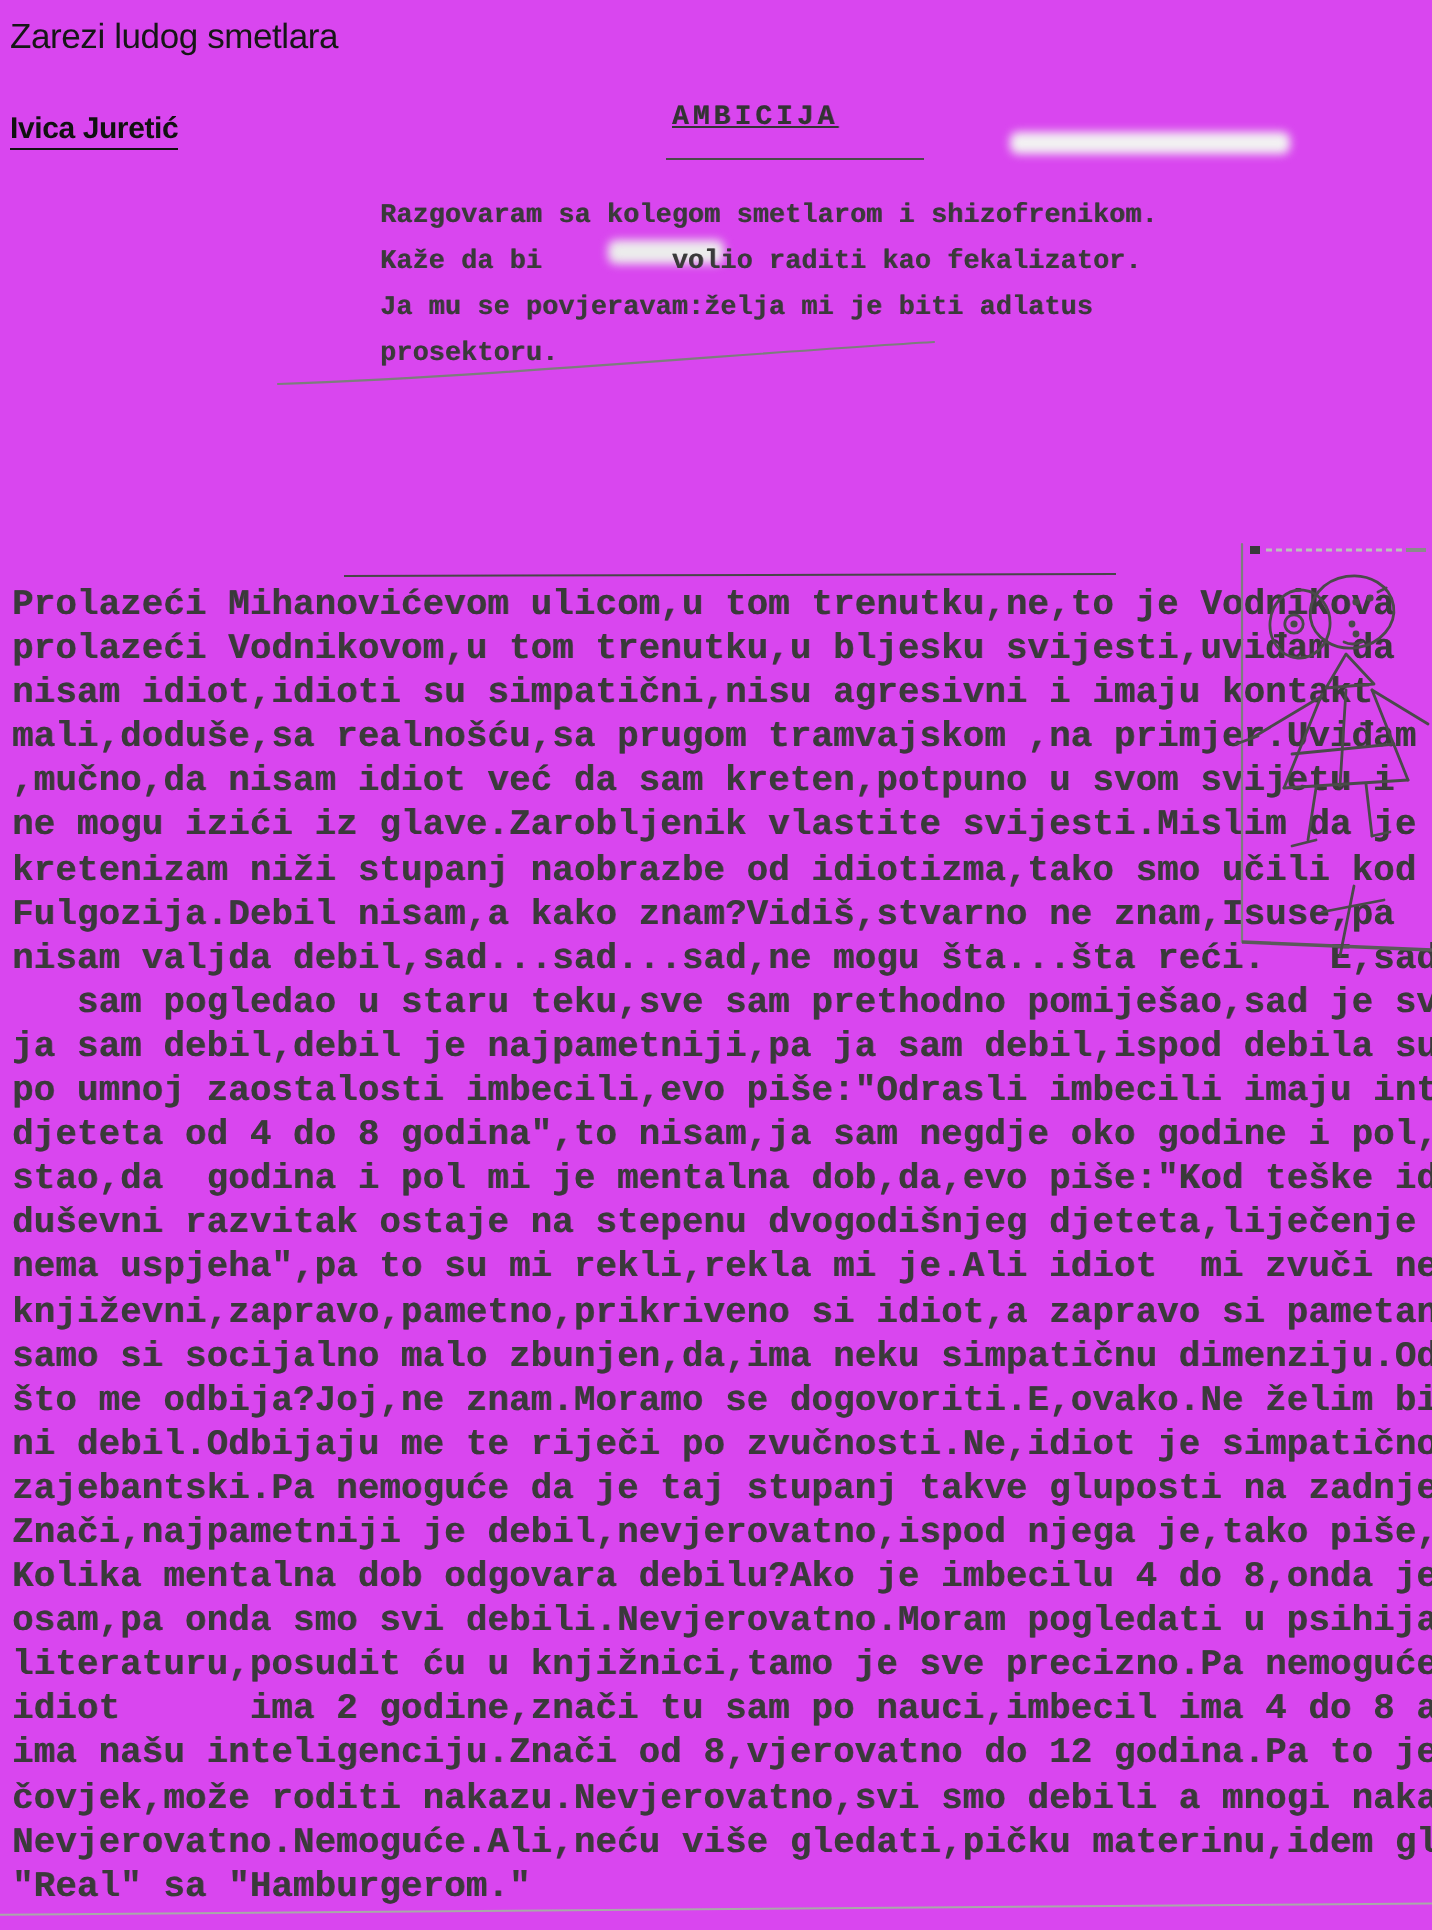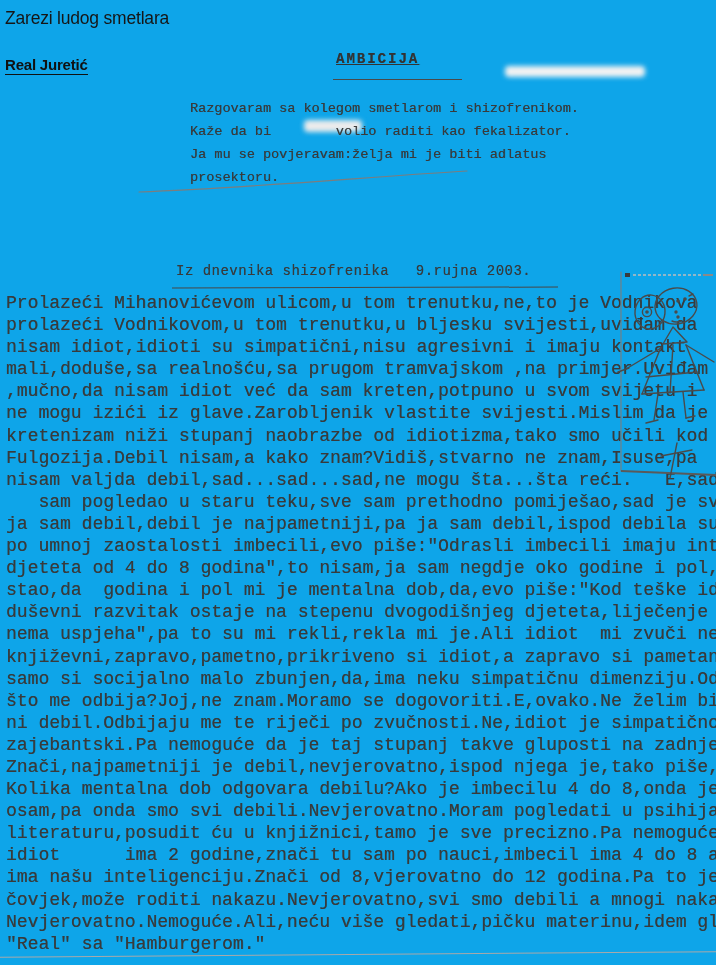--- a/index.html
+++ b/index.html
@@ -1,32 +1,32 @@
 <!DOCTYPE html>
 <html><head>
 <meta charset="utf-8">
 <style>
   html,body{margin:0;padding:0;background:#ffffff;}
   .page{
-    position:relative;width:716px;height:965px;background:#0ea5e9;
+    position:relative;width:716px;height:965px;background:#d946ef;
     overflow:hidden;font-family:"Liberation Sans",sans-serif;color:#1a1a1a;
   }
   
   .page-title{
     position:absolute;left:5px;top:8px;font-size:17.5px;font-weight:400;
     letter-spacing:-0.2px;color:#161616;margin:0;
   }
   .author{
     position:absolute;left:5px;top:56px;font-size:15px;font-weight:700;
     color:#111;text-decoration:none;border-bottom:1.8px solid #111;
     padding-bottom:1px;letter-spacing:-0.2px;
   }
   
   .tw{font-family:"Liberation Mono",monospace;color:#3a3a3a;
-      text-shadow:0.3px 0 0 rgba(40,40,40,0.55);}
+      text-shadow:0.3px 0 0 rgba(40,40,40,0.55);font-weight:bold;}
   .doc-title{
     position:absolute;left:336px;top:51px;font-size:14px;letter-spacing:2px;
     font-weight:700;color:#333;text-decoration:underline;
   }
   .doc-title-underline{
     position:absolute;left:333px;top:79px;width:129px;height:0;
     border-top:1.6px solid #4a4a4a;
   }
   .intro{
     position:absolute;left:190px;top:97px;margin:0;white-space:pre;
@@ -52,38 +52,37 @@
   svg{position:absolute;overflow:visible;}
   .stroke{fill:none;stroke:#4a4a4a;stroke-width:1.4;stroke-linecap:round;stroke-linejoin:round;}
   .thin{fill:none;stroke:#7d7d7d;stroke-width:1.1;stroke-linecap:round;}
 </style>
 </head>
 <body>
 
 <div class="page">
 
   <h1 class="page-title">Zarezi ludog smetlara</h1>
-  <a class="author" href="#">Real Juretić</a>
+  <a class="author" href="#">Ivica Juretić</a>
 
   <div class="tw doc-title">AMBICIJA</div>
   <div class="doc-title-underline"></div>
 
   <div class="smudge" style="left:505px;top:66px;width:140px;height:11px;background:#f2f2f2;"></div>
   <div class="smudge" style="left:304px;top:120px;width:58px;height:12px;"></div>
 
   <pre class="tw intro">Razgovaram sa kolegom smetlarom i shizofrenikom.
 Kaže da bi        volio raditi kao fekalizator.
 Ja mu se povjeravam:želja mi je biti adlatus
 prosektoru.</pre>
 
   <svg style="left:0;top:0;" width="716" height="220">
     <path class="thin" d="M139 192 C 250 188, 380 176, 467 171"></path>
   </svg>
 
-  <div class="tw diary-heading">Iz dnevnika shizofrenika   9.rujna 2003.</div>
   <div class="diary-underline"></div>
 
   <pre class="tw diary-body">Prolazeći Mihanovićevom ulicom,u tom trenutku,ne,to je Vodnikova
 prolazeći Vodnikovom,u tom trenutku,u bljesku svijesti,uviđam da
 nisam idiot,idioti su simpatični,nisu agresivni i imaju kontakt
 mali,doduše,sa realnošću,sa prugom tramvajskom ,na primjer.Uviđam
 ,mučno,da nisam idiot već da sam kreten,potpuno u svom svijetu i
 ne mogu izići iz glave.Zarobljenik vlastite svijesti.Mislim da je
 kretenizam niži stupanj naobrazbe od idiotizma,tako smo učili kod
 Fulgozija.Debil nisam,a kako znam?Vidiš,stvarno ne znam,Isuse,pa

